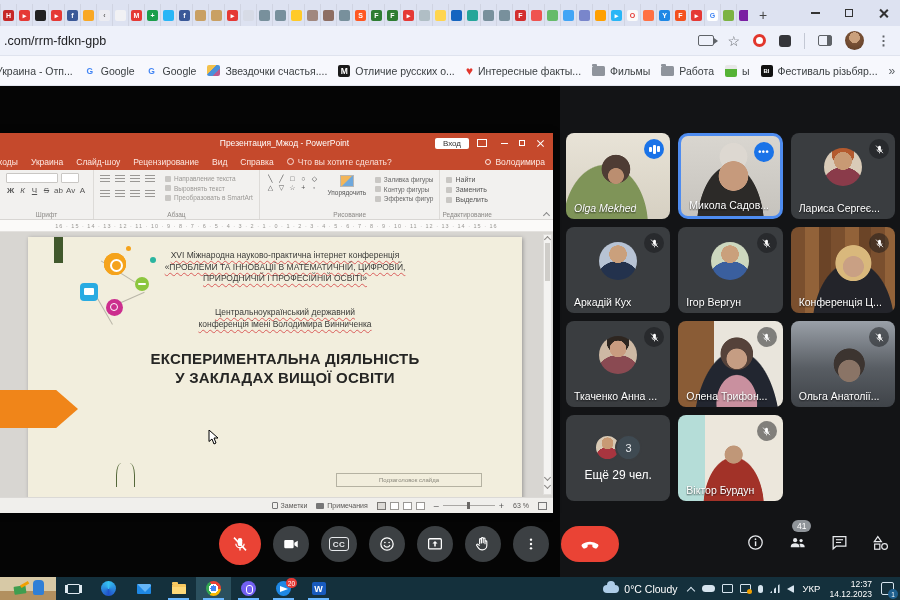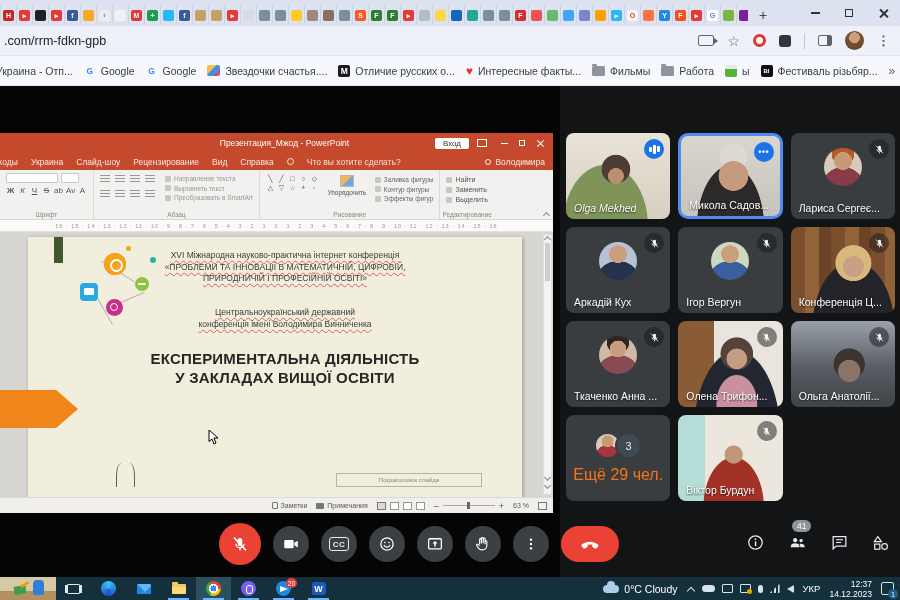--- a/index.html
+++ b/index.html
@@ -73,21 +73,21 @@
   .ppt-ribbonopts{width:10px;height:8px;border:1px solid #fff;margin-right:8px;}
   .pwc{width:18px;display:flex;align-items:center;justify-content:center;height:20px;}
   .pwc .bar{width:7px;height:1px;background:#fff;}
   .pwc .box{width:6px;height:6px;border:1px solid #fff;}
   .pwc .x{position:relative;width:7px;height:7px;}
   .pwc .x::before,.pwc .x::after{content:'';position:absolute;left:3px;top:-1px;width:1px;height:9px;background:#fff;}
   .pwc .x::before{transform:rotate(45deg);} .pwc .x::after{transform:rotate(-45deg);}
   .ppt-tabs{height:17px;background:#c5492c;display:flex;align-items:center;gap:13px;color:#fde8e2;
     font-size:8.5px;padding:0 8px;flex:0 0 auto;white-space:nowrap;overflow:hidden;}
   .ppt-tab.clip{margin-left:-30px;}
-  .tellme{display:flex;align-items:center;gap:13px;opacity:.95;}
+  .tellme{display:flex;align-items:center;gap:4px;opacity:.95;}
   .bulb{width:7px;height:7px;border-radius:50%;border:1px solid #fde8e2;}
   .ppt-share{margin-left:auto;display:flex;align-items:center;gap:4px;}
   .share-person{width:6px;height:6px;border-radius:50%;border:1px solid #fde8e2;}
 
   .ppt-ribbon{height:50px;background:#f2f1ef;border-bottom:1px solid #d8d6d3;display:flex;
     flex:0 0 auto;position:relative;font-size:6.5px;color:#666;}
   .rgroup{position:relative;border-right:1px solid #dddbd8;padding:3px 6px 10px 6px;height:100%;}
   .rlabel{position:absolute;bottom:1px;left:0;right:0;text-align:center;color:#8a8885;font-size:6.5px;}
   .rrow{display:flex;align-items:center;gap:3px;margin-bottom:3px;}
   .rbox{height:10px;border:1px solid #c9c7c4;background:#fff;border-radius:1px;}
@@ -186,21 +186,21 @@
   .abar{width:2.5px;background:#fff;border-radius:1px;}
   .ab1{height:5px;} .ab2{height:9px;} .ab3{height:6px;}
   .pav{position:absolute;left:50%;top:34px;transform:translate(-50%,-50%);width:38px;height:38px;border-radius:50%;}
   .more-tile{display:flex;flex-direction:column;align-items:center;justify-content:center;gap:7px;}
   .more-cluster{display:flex;align-items:center;}
   .more-av{width:27px;height:27px;border-radius:50%;border:2px solid #3a3d40;
     background:radial-gradient(circle at 50% 32%,#c89a74 0%,#c89a74 30%,transparent 31%),
     radial-gradient(circle at 50% 100%,#a8353f 0%,#a8353f 46%,transparent 47%),#d8c9b4;}
   .more-count{width:27px;height:27px;border-radius:50%;background:#3f4a52;border:2px solid #3a3d40;
     color:#e8eaed;font-size:11px;display:flex;align-items:center;justify-content:center;margin-left:-6px;}
-  .more-label{font-size:16px;color:#f97316;position:static;}
+  .more-label{font-size:12px;color:#ffffff;position:static;}
 
   .scene-olga{background:
     radial-gradient(circle at 48% 50%,#bb8e70 0%,#bb8e70 11%,transparent 12%),
     radial-gradient(circle at 48% 42%,#4e3c34 0%,#4e3c34 19%,transparent 20%),
     radial-gradient(ellipse at 38% 108%,#7f9458 0%,#7f9458 46%,transparent 47%),
     linear-gradient(180deg,#e8e3d7 0%,#d6d0c2 100%); font-style: italic;}
   .scene-mykola{background:
     radial-gradient(circle at 53% 50%,#c69a7c 0%,#c69a7c 22%,transparent 23%),
     radial-gradient(circle at 53% 26%,#ddd8d1 0%,#ddd8d1 17%,transparent 18%),
     radial-gradient(ellipse at 50% 118%,#2c2a28 0%,#2c2a28 48%,transparent 49%),

